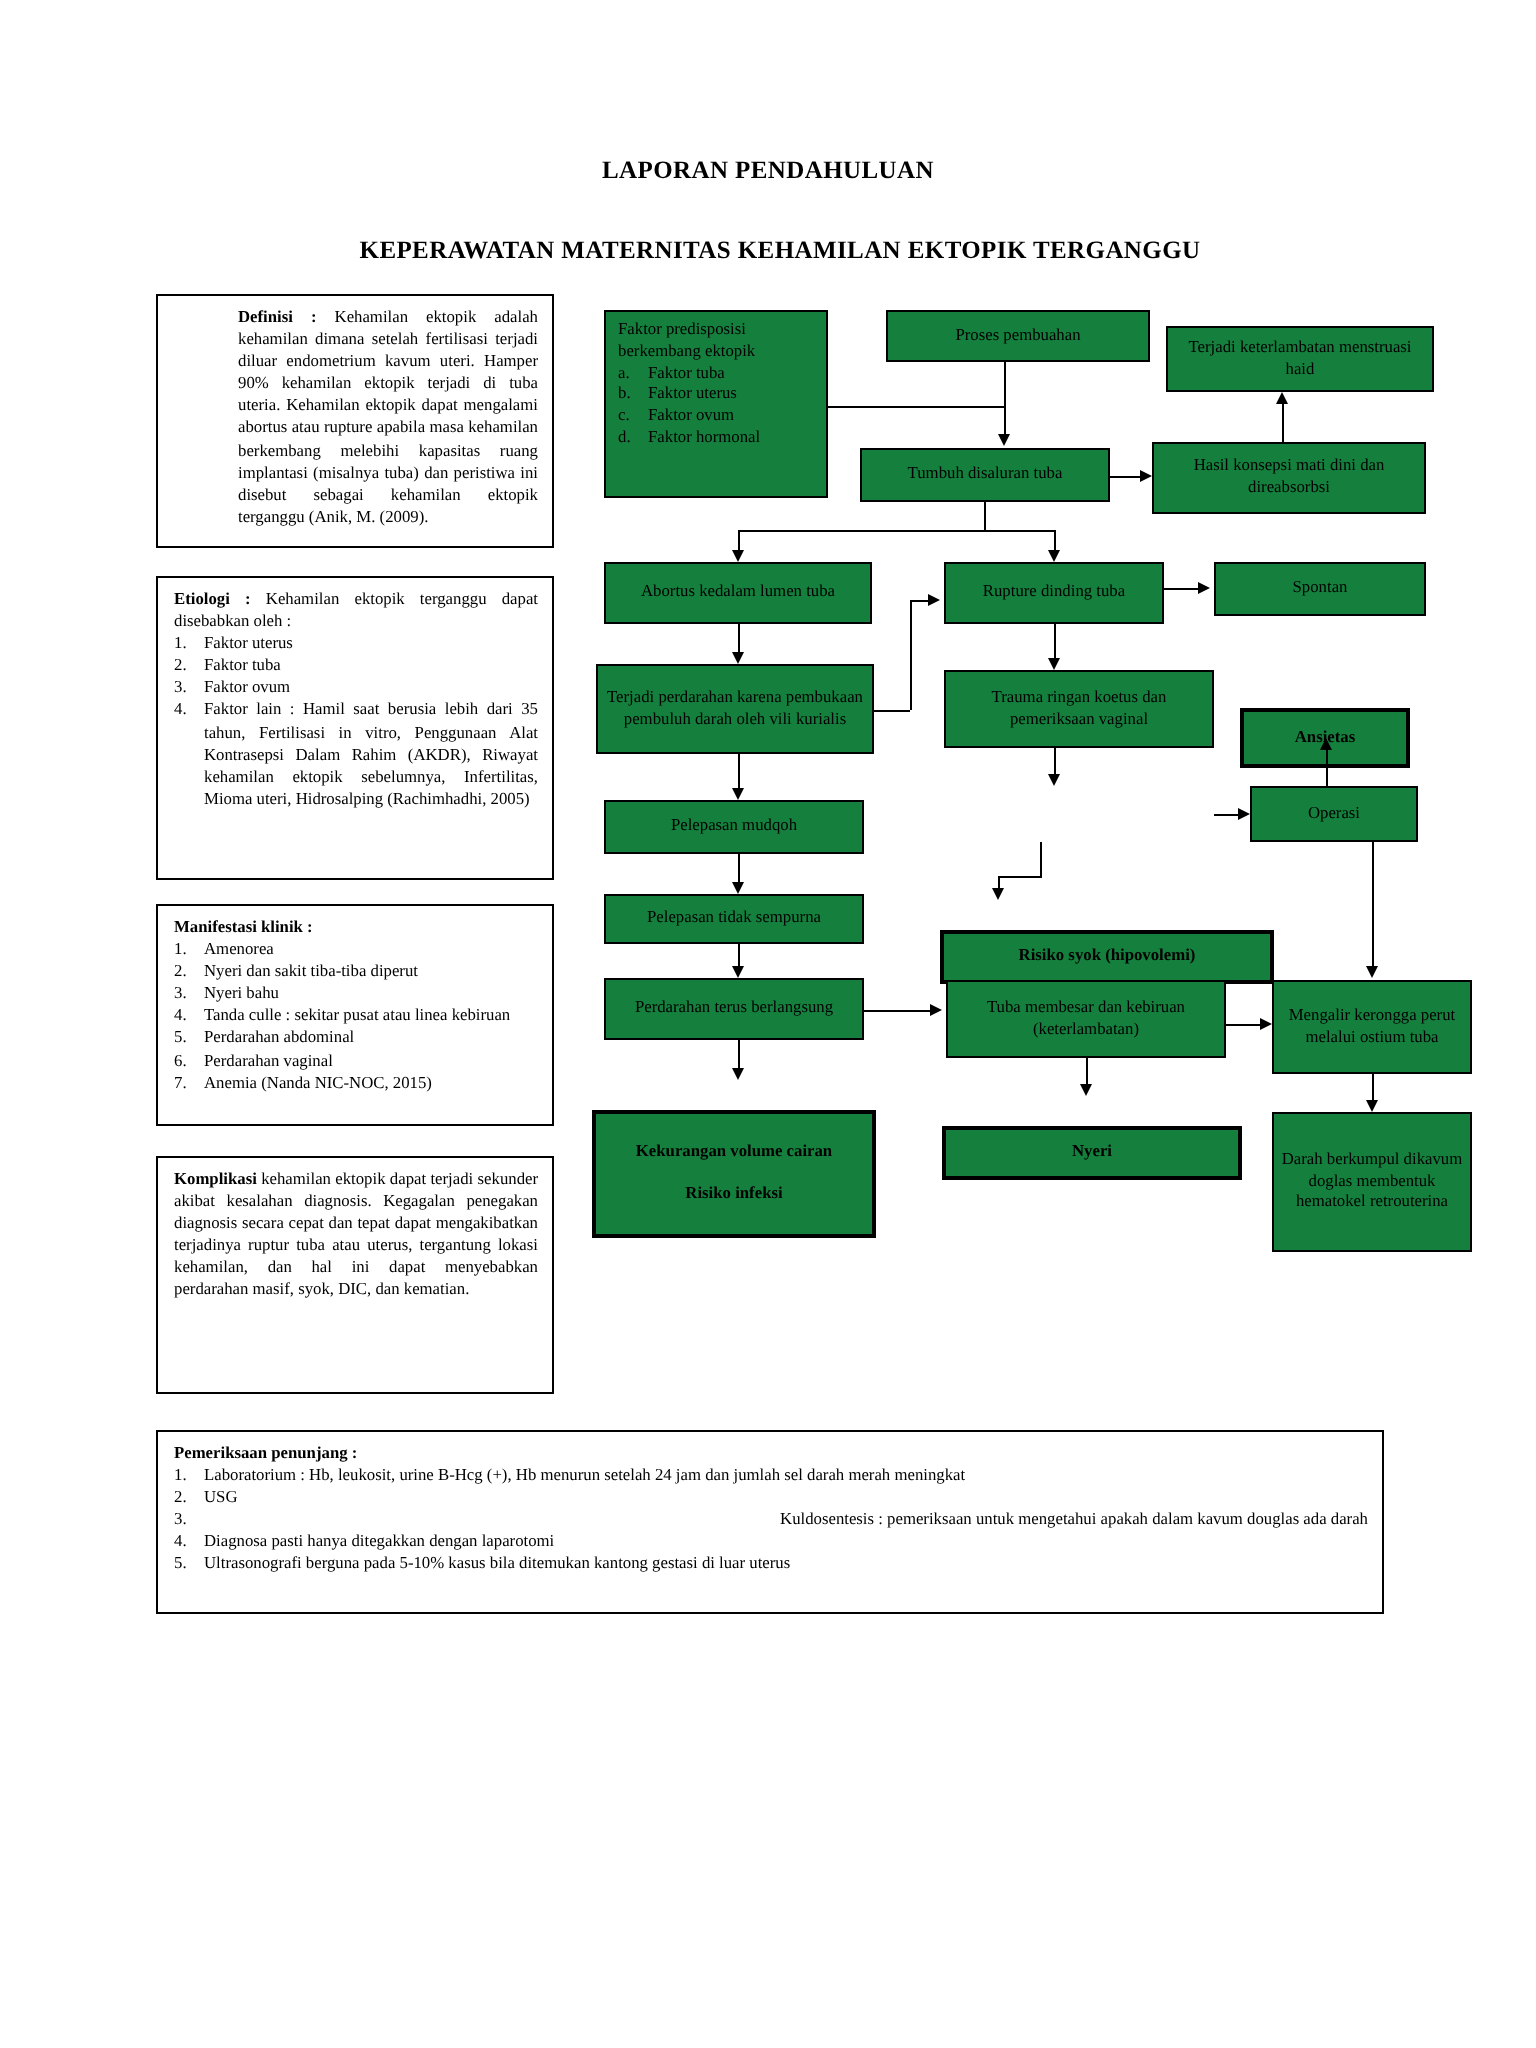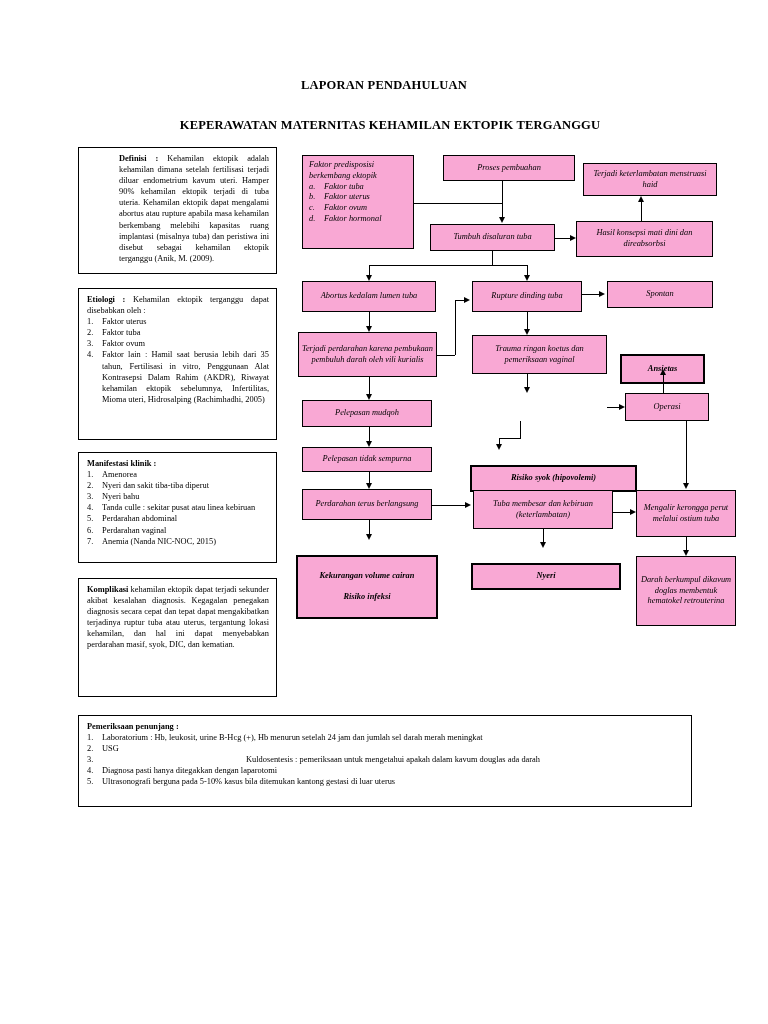--- a/index.html
+++ b/index.html
@@ -52,30 +52,29 @@
   }
   .info-box li .txt {
     flex: 1 1 auto;
     text-align: justify;
   }
 
   
   .node {
     position: absolute;
     border: 1px solid #000;
-    background: #f9a8d4;
+    background: #15803d;
     display: flex;
     align-items: center;
     justify-content: center;
     text-align: center;
     font-size: 8.4px;
     line-height: 1.28;
     padding: 2px 3px;
     overflow: hidden;
-    font-style: italic;
   }
   .node.thick {
     border: 2.5px solid #000;
     font-weight: bold;
     margin-top: 15px;
   }
   .node.left-align {
     justify-content: flex-start;
     text-align: left;
     align-items: flex-start;
@@ -196,21 +195,21 @@
       <li>
           <span class="num">1.</span>
           <span class="txt" style="text-align:left">Laboratorium : Hb, leukosit, urine B-Hcg (+), Hb menurun setelah 24 jam dan jumlah sel darah merah meningkat</span>
         </li>
       <li>
           <span class="num">2.</span>
           <span class="txt" style="text-align:left">USG</span>
         </li>
       <li>
           <span class="num">3.</span>
-          <span class="txt" style="text-align:center">Kuldosentesis : pemeriksaan untuk mengetahui apakah dalam kavum douglas ada darah</span>
+          <span class="txt" style="text-align:right">Kuldosentesis : pemeriksaan untuk mengetahui apakah dalam kavum douglas ada darah</span>
         </li>
       <li>
           <span class="num">4.</span>
           <span class="txt" style="text-align:left">Diagnosa pasti hanya ditegakkan dengan laparotomi</span>
         </li>
       <li>
           <span class="num">5.</span>
           <span class="txt" style="text-align:left">Ultrasonografi berguna pada 5-10% kasus bila ditemukan kantong gestasi di luar uterus</span>
         </li>
     </ol>

